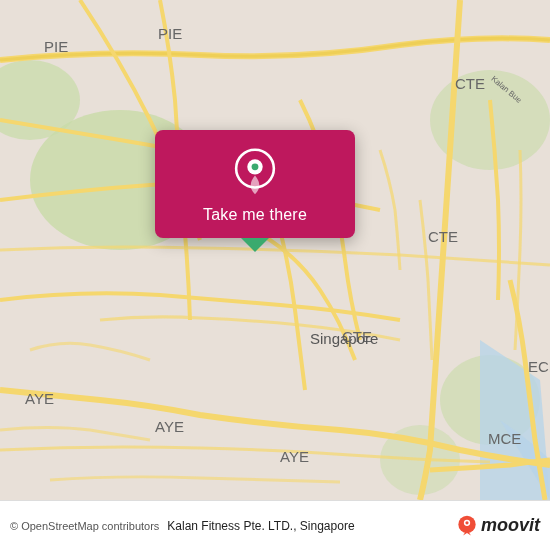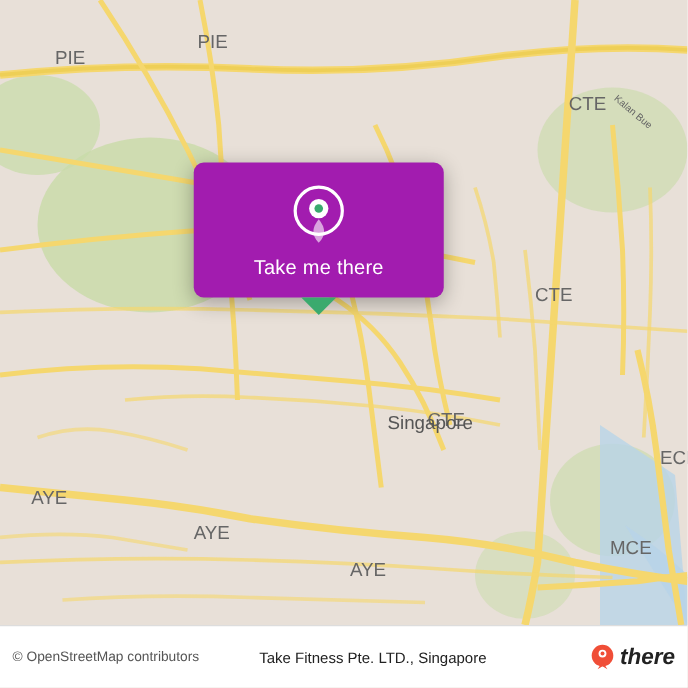--- a/index.html
+++ b/index.html
@@ -27,21 +27,21 @@
       width: 100%;
       height: 100%;
     }
 
     
     #popup-card {
       position: absolute;
       top: 130px;
       left: 155px;
       width: 200px;
-      background: #a21caf;
+      background: #be185d;
       border-radius: 8px;
       display: flex;
       flex-direction: column;
       align-items: center;
       padding: 18px 20px 14px 20px;
       box-shadow: 0 4px 16px rgba(0,0,0,0.3);
       cursor: pointer;
     }
 
     #popup-card::after {
@@ -71,21 +71,20 @@
     
     #bottom-bar {
       width: 550px;
       height: 50px;
       background: #fff;
       border-top: 1px solid #ddd;
       display: flex;
       align-items: center;
       padding: 0 10px;
       justify-content: space-between;
-      gap: 40px;
     }
 
     #attribution {
       font-size: 11px;
       color: #555;
     }
 
     #location-info {
       font-size: 12px;
       color: #222;
@@ -212,26 +211,26 @@
       <path d="M24,32 Q14,44 24,54 Q34,44 24,32 Z" fill="white" opacity="0.6"></path>
       <circle cx="24" cy="22" r="4" fill="#3aaa6e"></circle>
     </svg>
     <span id="popup-label">Take me there</span>
   </div>
 </div>
 
 <div id="bottom-bar">
   <span id="attribution">© OpenStreetMap contributors</span>
   <span id="location-info">
-    <span>Take Fitness Pte. LTD., </span>
+    <span>Kalan Fitness Pte. LTD., </span>
     <span>Singapore</span>
   </span>
   <div id="moovit-logo">
 
     <svg class="logo-icon" viewBox="0 0 24 28" xmlns="http://www.w3.org/2000/svg">
       <ellipse cx="12" cy="12" rx="11" ry="11" fill="#f04e37"></ellipse>
       <circle cx="12" cy="10" r="4" fill="white"></circle>
       <path d="M12,18 L7,26 L12,23 L17,26 Z" fill="#f04e37"></path>
       <circle cx="12" cy="10" r="2" fill="#f04e37"></circle>
     </svg>
-    <span id="moovit-text">there</span>
+    <span id="moovit-text">moovit</span>
   </div>
 </div>
 
 </body></html>

